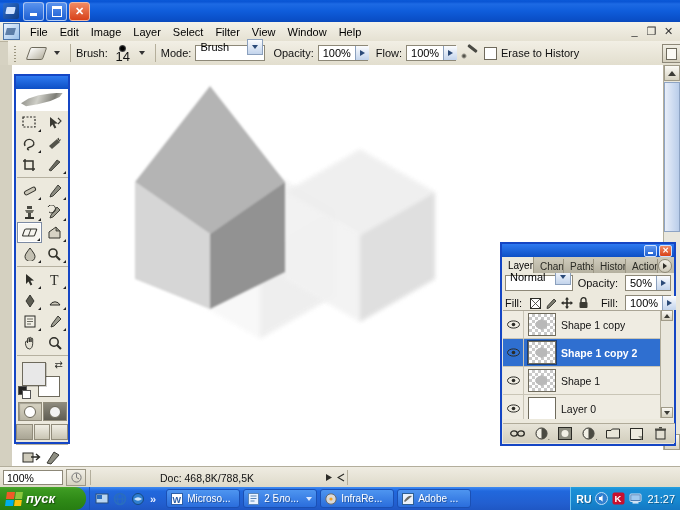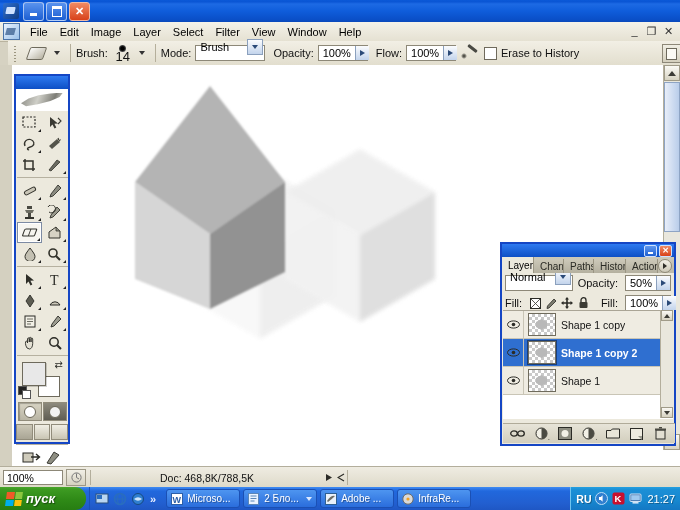--- a/index.html
+++ b/index.html
@@ -737,20 +737,30 @@
           <svg width="13" height="9">
               <ellipse cx="6.5" cy="4.5" rx="6" ry="3.6" fill="none" stroke="#2b2b26" stroke-width="1"></ellipse>
               <circle cx="6.5" cy="4.5" r="1.8" fill="#2b2b26"></circle>
             </svg>
         </div>
         <div class="thumb">
             <div class="mini"></div>
           </div>
         <div class="lname">Shape 1</div>
       </div>
+      <div class="layer-row">
+        <div class="eyecol">
+          <svg width="13" height="9">
+              <ellipse cx="6.5" cy="4.5" rx="6" ry="3.6" fill="none" stroke="#2b2b26" stroke-width="1"></ellipse>
+              <circle cx="6.5" cy="4.5" r="1.8" fill="#2b2b26"></circle>
+            </svg>
+        </div>
+        <div class="thumb white"></div>
+        <div class="lname">Layer 0</div>
+      </div>
     </div>
 
     <div class="lp-scroll">
       <div class="a">
           <div class="sb-up" style="border-left-width:3px;border-right-width:3px;border-bottom-width:4px"></div>
         </div>
       <div class="a bot">
           <div class="sb-dn" style="border-left-width:3px;border-right-width:3px;border-top-width:4px"></div>
         </div>
     </div>
@@ -875,34 +885,34 @@
               <rect x="0.5" y="0.5" width="10" height="11" fill="#eaf4ff" stroke="#5a86b8"></rect>
               <path d="M2.5 3 H8.5 M2.5 5.5 H8.5 M2.5 8 H6.5" stroke="#4a7ab0" stroke-width="0.9"></path>
             </svg>
         </div>
         <div class="tlabel">2 Бло...</div>
         <div class="tcaret"></div>
       </div>
       <div class="task wide">
         <div class="ticon">
           <svg width="12" height="12">
-              <rect x="0.5" y="0.5" width="11" height="11" fill="#e9f1fa" stroke="#2e5f92"></rect>
-              <path d="M2 8 Q6 2 10 3 Q7 6 3 9 Z" fill="#6d6d66"></path>
-            </svg>
-        </div>
-        <div class="tlabel">Adobe ...</div>
+              <circle cx="6" cy="6" r="5.2" fill="#d9d9d9" stroke="#6a6a6a"></circle>
+              <circle cx="6" cy="6" r="1.6" fill="#f4a020"></circle>
+            </svg>
+        </div>
+        <div class="tlabel">InfraRe...</div>
       </div>
       <div class="task wide">
         <div class="ticon">
           <svg width="12" height="12">
-              <circle cx="6" cy="6" r="5.2" fill="#d9d9d9" stroke="#6a6a6a"></circle>
-              <circle cx="6" cy="6" r="1.6" fill="#f4a020"></circle>
-            </svg>
-        </div>
-        <div class="tlabel">InfraRe...</div>
+              <rect x="0.5" y="0.5" width="11" height="11" fill="#e9f1fa" stroke="#2e5f92"></rect>
+              <path d="M2 8 Q6 2 10 3 Q7 6 3 9 Z" fill="#6d6d66"></path>
+            </svg>
+        </div>
+        <div class="tlabel">Adobe ...</div>
       </div>
     </div>
 
     <div class="tray">
       <div class="ru">RU</div>
       <div class="ticn">
         <svg width="13" height="13">
             <circle cx="6.5" cy="6.5" r="6" fill="#2f7fd0" stroke="#b8dcf5"></circle>
             <path d="M4 5 L5.8 5 L7.6 3.2 L7.6 9.8 L5.8 8 L4 8 Z" fill="#fff"></path>
           </svg>

